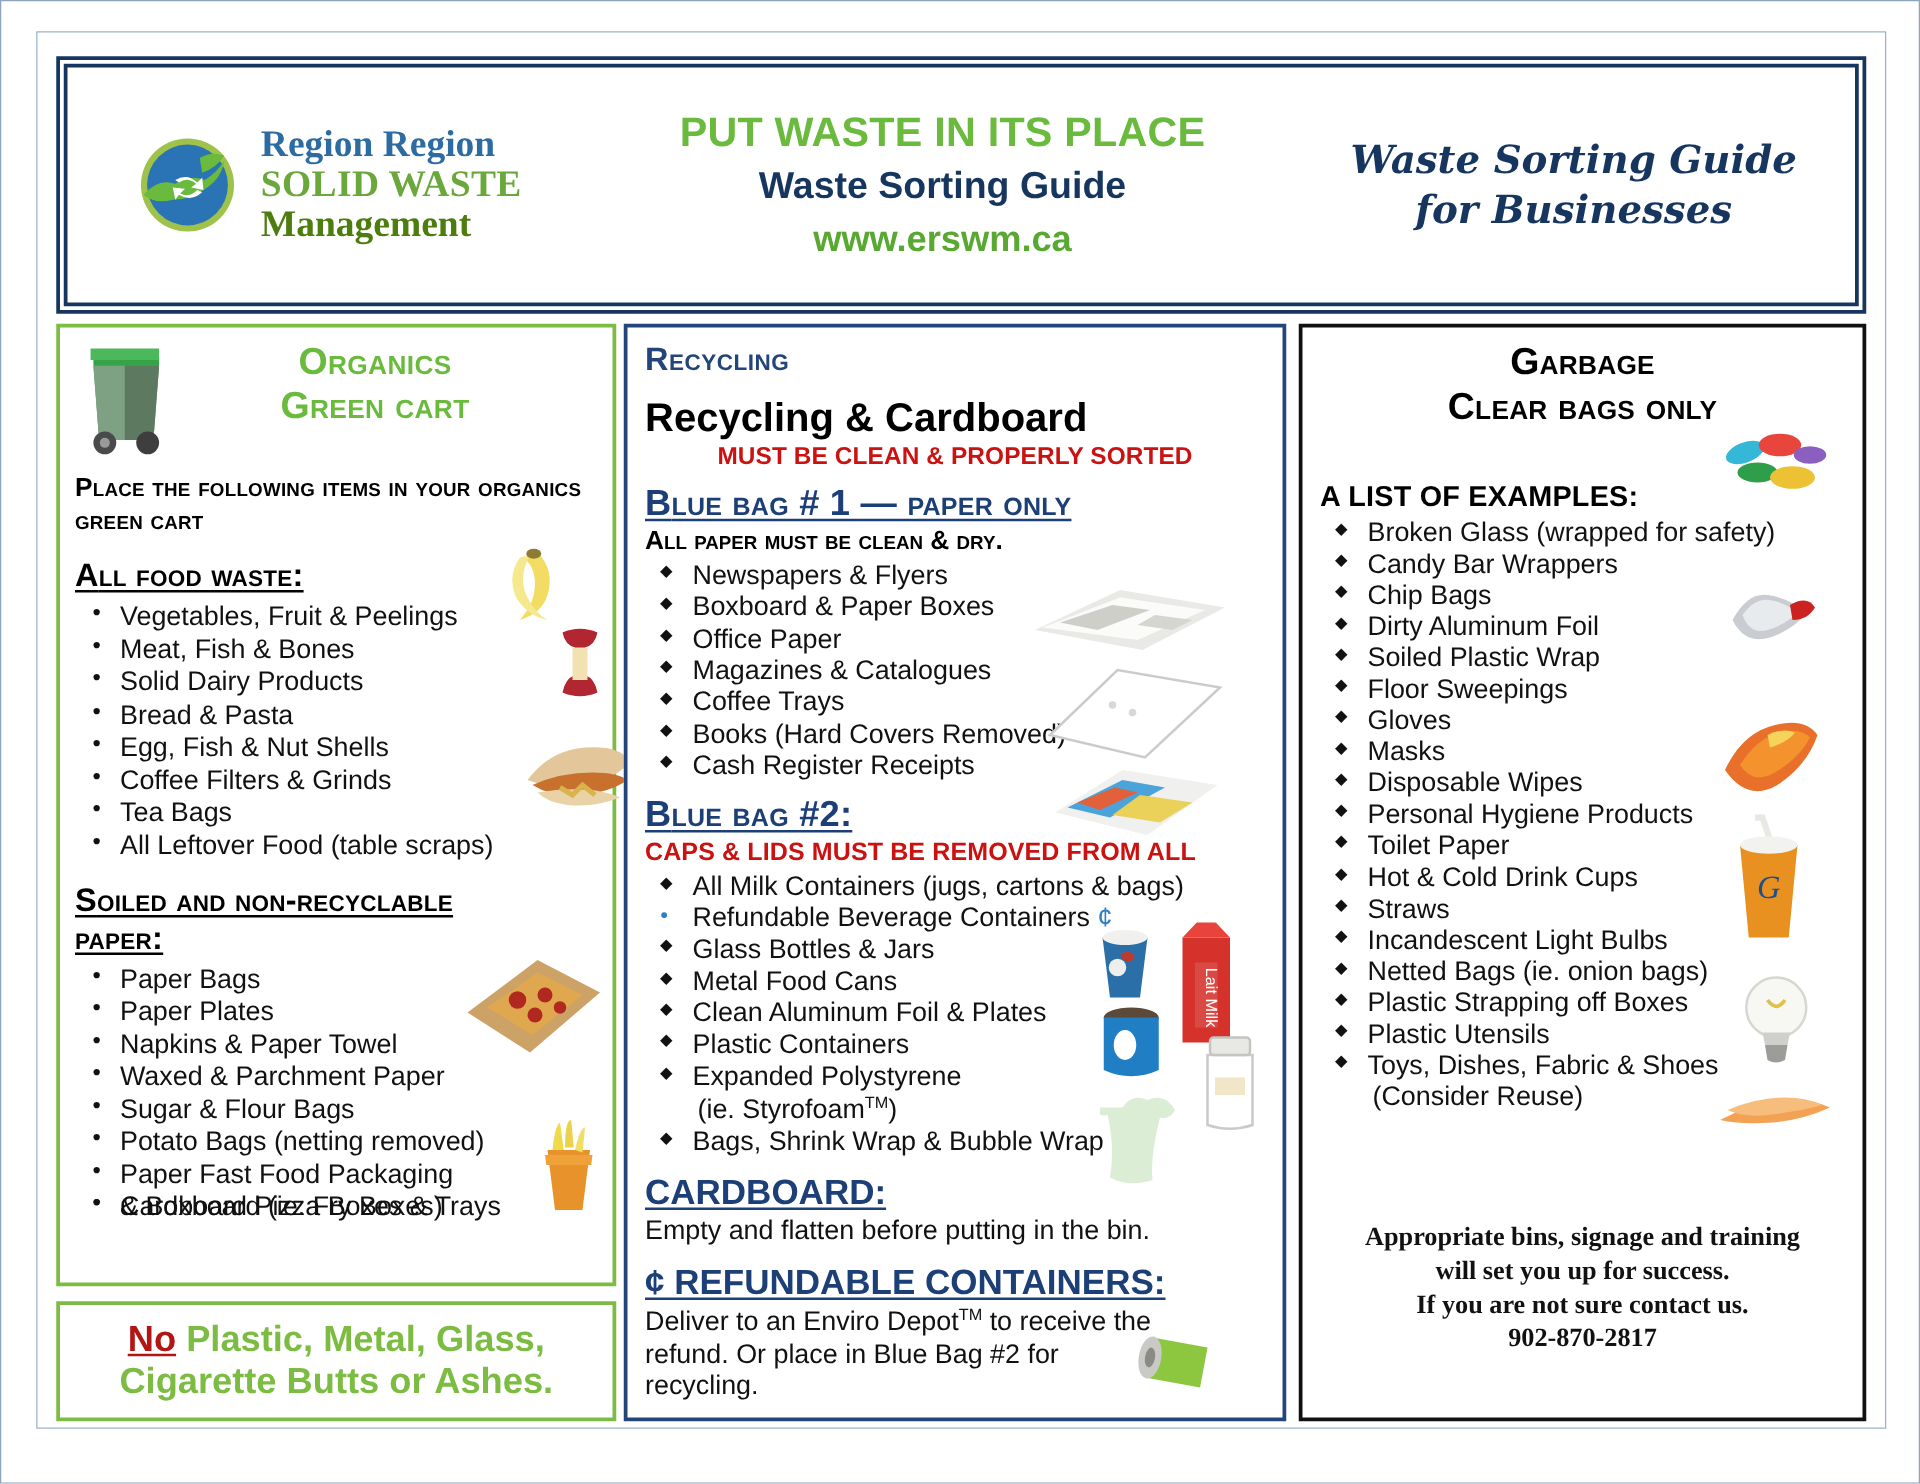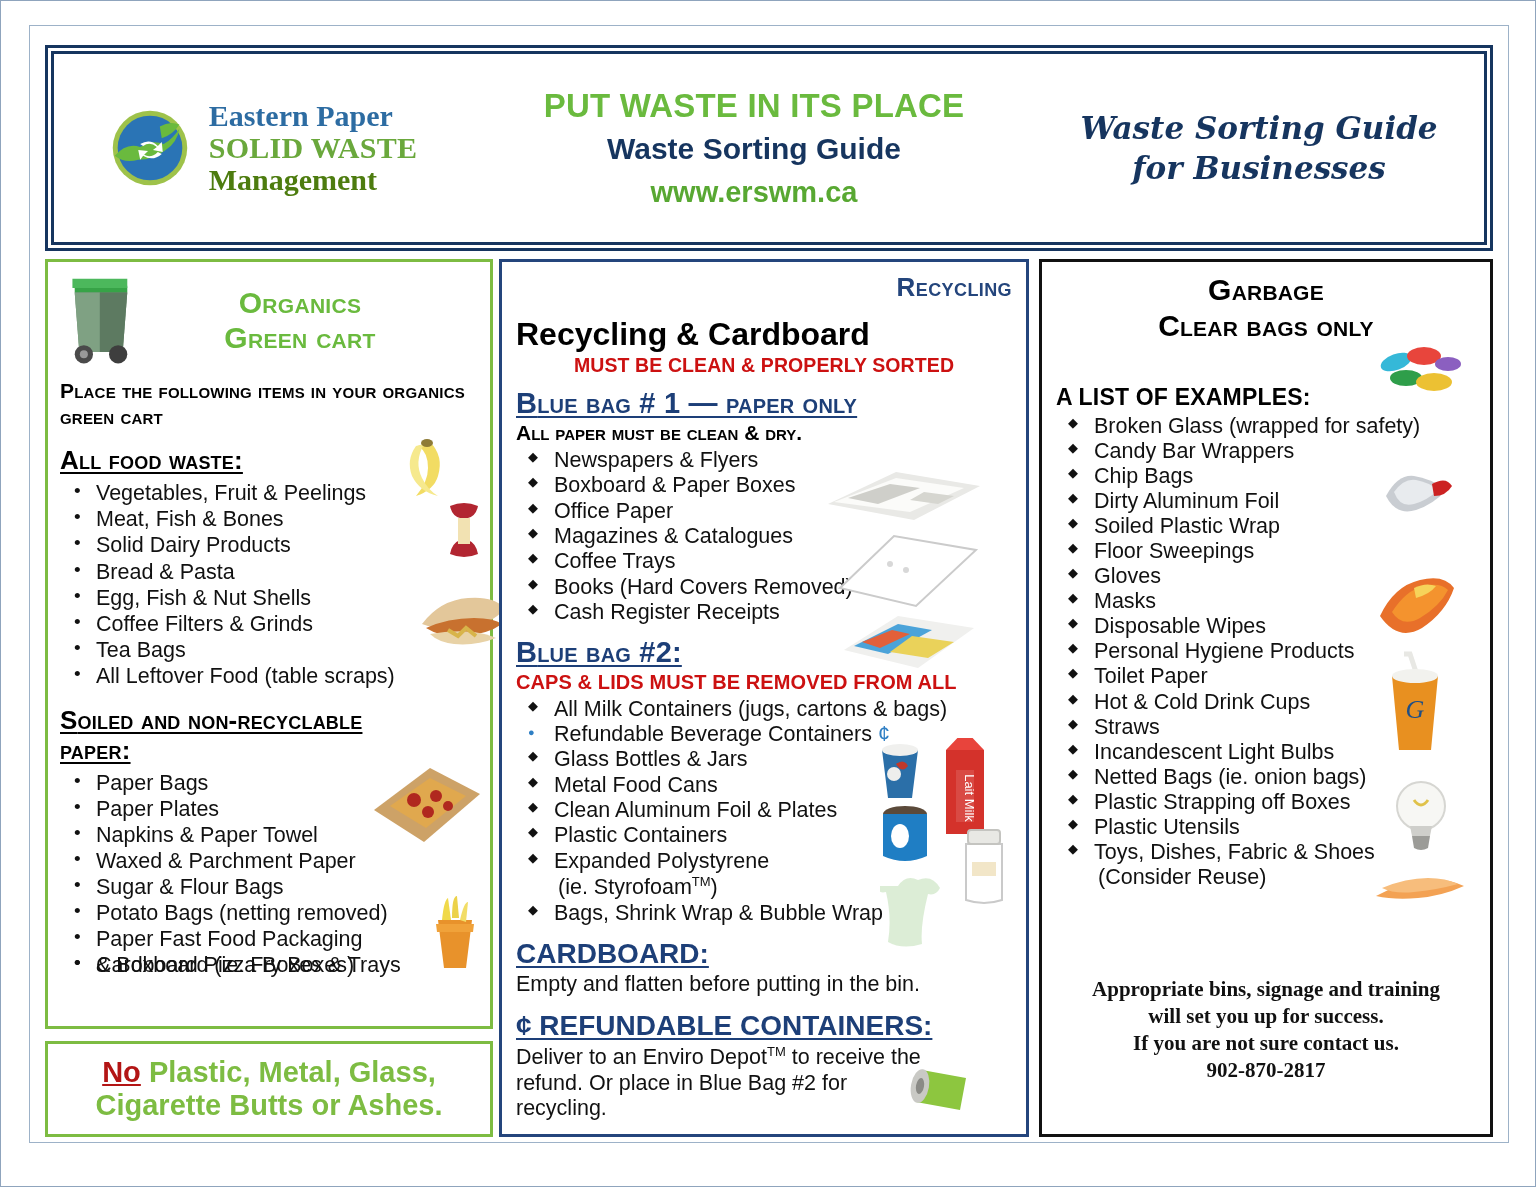--- a/index.html
+++ b/index.html
@@ -134,21 +134,20 @@
   
   .sc {
     font-variant: small-caps;
     text-transform: lowercase;
   }
   .sc::first-letter { text-transform: uppercase; }
 
   
   .org-head-row {
     display: flex;
-    align-items: center;
     gap: 6px;
     margin-top: 2px;
   }
   .cart-icon { width: 82px; height: 96px; flex: 0 0 auto; }
   .org-title {
     flex: 1;
     text-align: center;
     color: #6aba3e;
     font-weight: bold;
     font-size: 30px;
@@ -204,21 +203,21 @@
     color: #7dbc42;
   }
   .no-word {
     color: #b31515;
     text-decoration: underline;
     text-underline-offset: 2px;
   }
 
   
   .rec-t1 {
-    text-align: right;
+    text-align: left;
     color: #24457c;
     font-weight: bold;
     font-size: 26px;
     letter-spacing: .4px;
   }
   .rec-t2 {
     color: #000;
     font-weight: bold;
     font-size: 32px;
     margin-top: 13px;
@@ -341,21 +340,21 @@
     <div class="header-left">
       <svg class="logo-mark" viewBox="0 0 100 100">
         <circle cx="50" cy="50" r="38" fill="#9ec24a"></circle>
         <circle cx="50" cy="50" r="33" fill="#2a74b5"></circle>
         <path d="M14 58 Q26 44 40 49 Q52 41 64 46 Q74 40 80 30 Q78 44 66 52 Q54 62 38 62 Q24 66 14 58 Z" fill="#6aba3e"></path>
         <path d="M60 28 Q70 22 80 26 Q74 36 62 40 Z" fill="#6aba3e"></path>
         <path d="M40 46 q10 -6 18 2 l4 -4 1 10 -10 -2 4 -3 q-7 -6 -14 -1 z" fill="#ffffff"></path>
         <path d="M62 56 q-9 8 -19 2 l-3 4 -2 -10 10 1 -4 4 q7 4 14 -3 z" fill="#ffffff"></path>
       </svg>
       <div class="logo-words">
-        <div class="logo-l1">Eastern Paper</div>
+        <div class="logo-l1">Region Region</div>
         <div class="logo-l2">SOLID WASTE</div>
         <div class="logo-l3">Management</div>
       </div>
     </div>
 
     <div class="header-center">
       <div class="hc-1">PUT WASTE IN ITS PLACE</div>
       <div class="hc-2">Waste Sorting Guide</div>
       <div class="hc-3">www.erswm.ca</div>
     </div>

